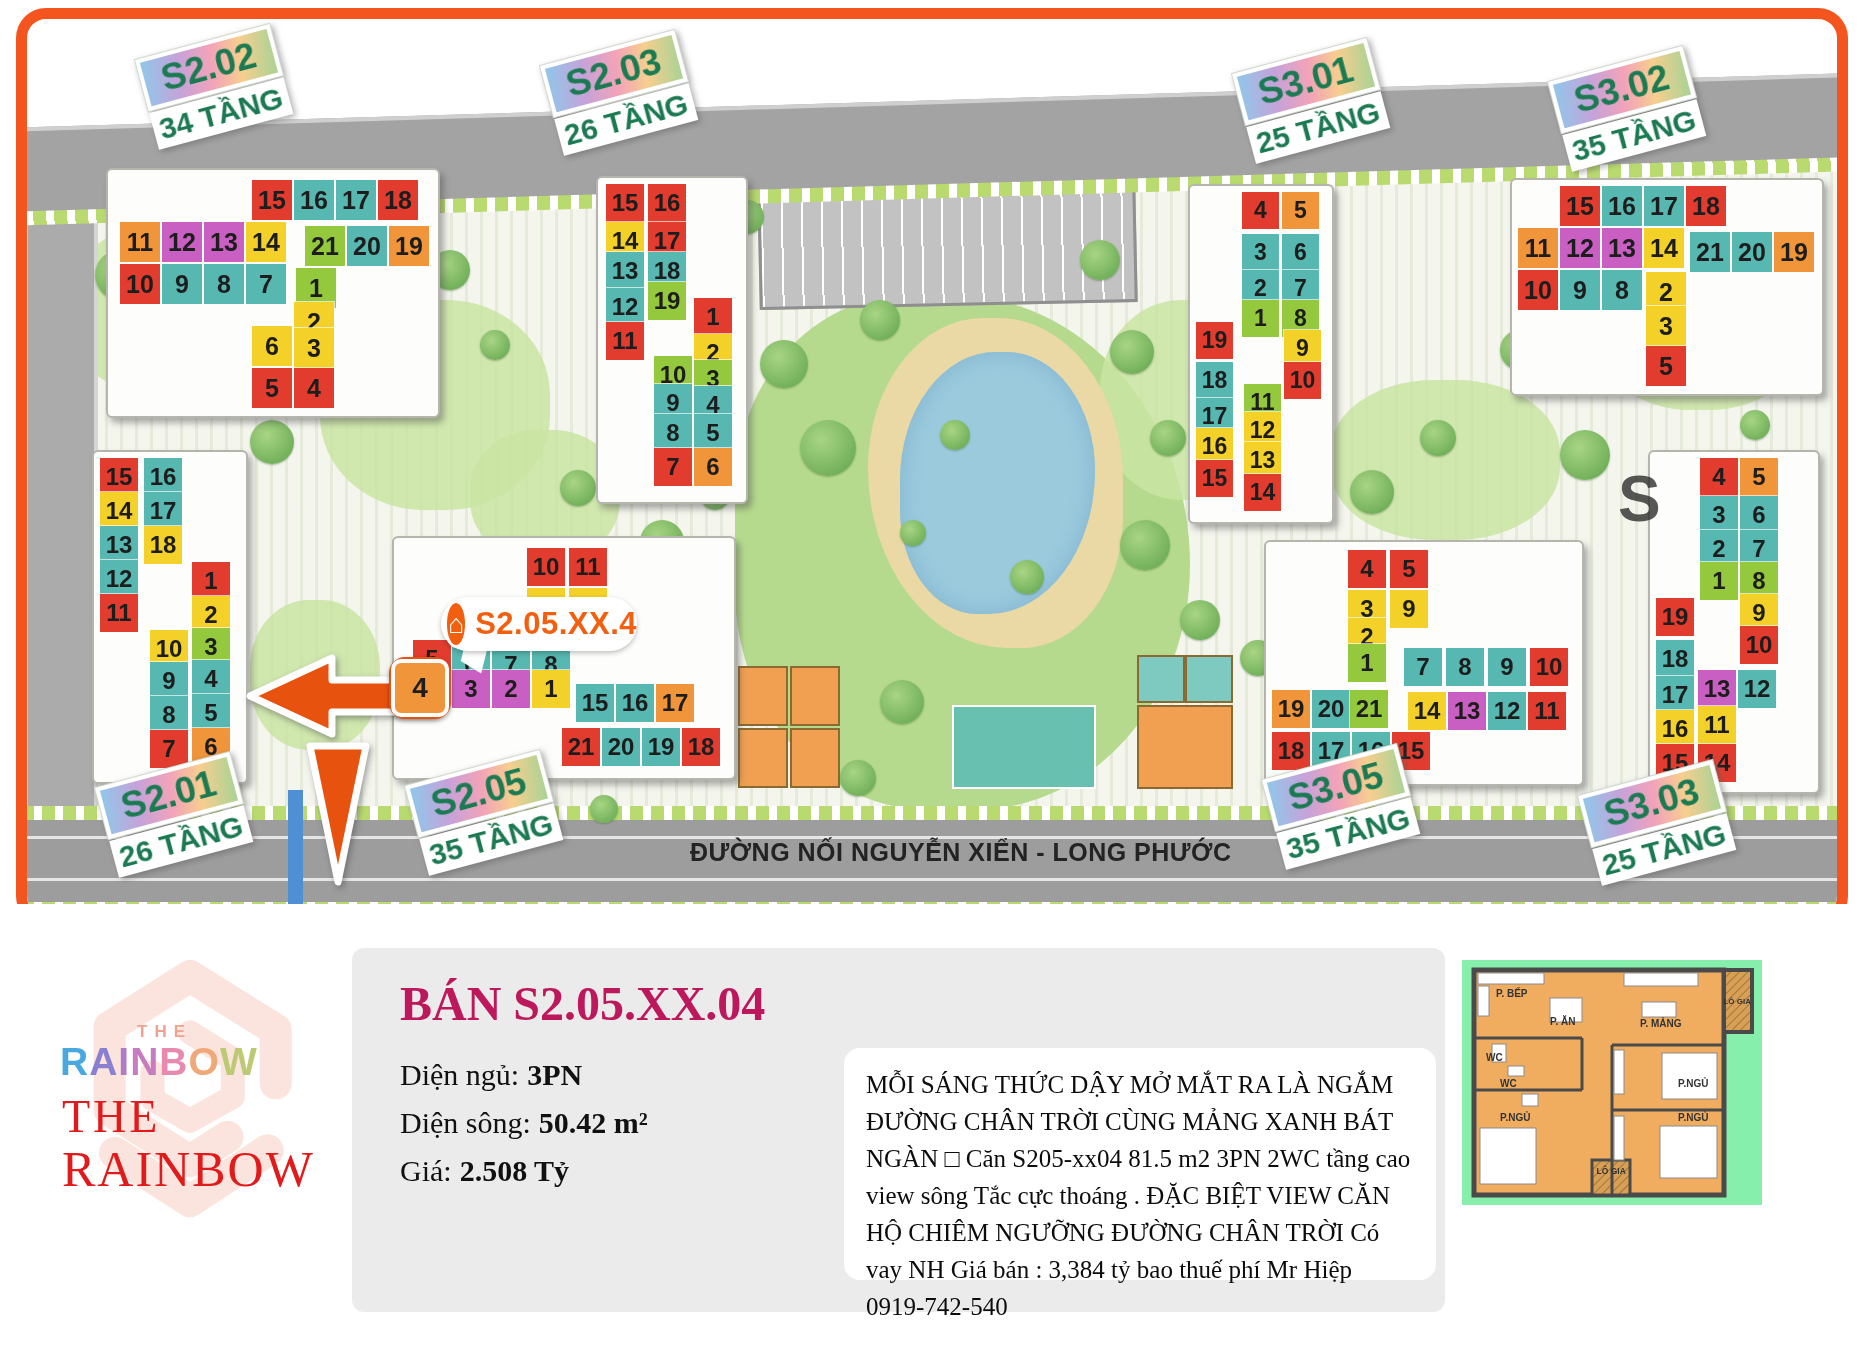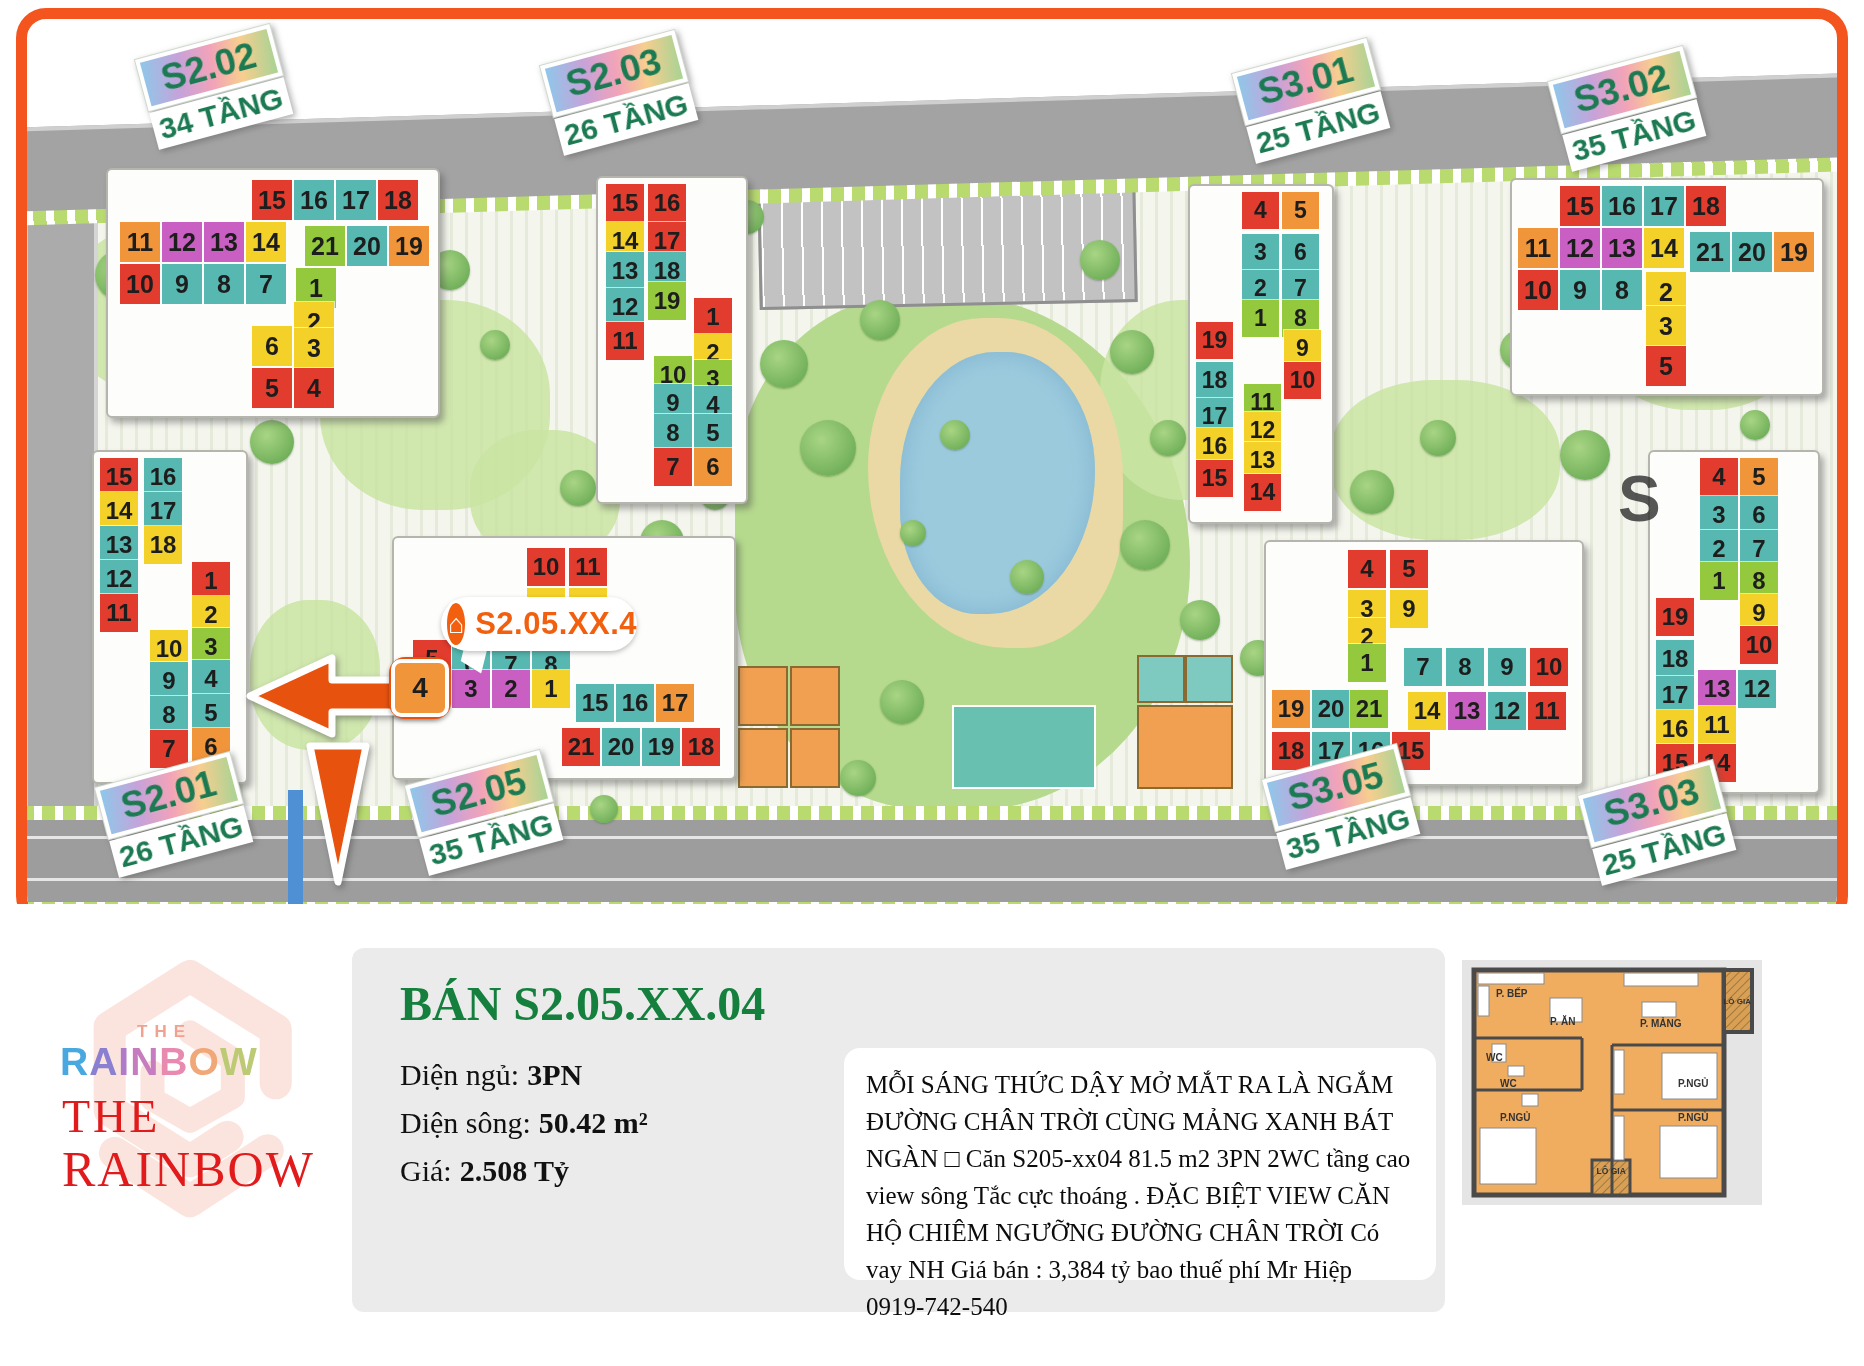--- a/index.html
+++ b/index.html
@@ -59,26 +59,26 @@
   .logo-block{position:absolute;left:55px;top:40px;width:280px;height:330px;}
   .logo-mark{position:absolute;left:0;top:0;opacity:.55;}
   .logo-the-small{position:absolute;left:82px;top:78px;font-size:17px;font-weight:bold;letter-spacing:7px;color:#f0a18f;}
   .logo-rainbow-colored{position:absolute;left:5px;top:96px;font-size:39px;font-weight:bold;letter-spacing:1px;}
   .logo-the-red{position:absolute;left:7px;top:146px;font-family:"Liberation Serif","DejaVu Serif",serif;
                 font-size:46px;color:#e11b1b;letter-spacing:3px;}
   .logo-rainbow-red{position:absolute;left:7px;top:196px;font-family:"Liberation Serif","DejaVu Serif",serif;
                     font-size:50px;color:#e11b1b;letter-spacing:2px;}
   .info-panel{position:absolute;left:352px;top:44px;width:1093px;height:364px;background:#ebebeb;border-radius:12px;}
   .panel-title{position:absolute;left:48px;top:28px;font-family:"Liberation Serif","DejaVu Serif",serif;
-               font-weight:bold;font-size:48px;color:#15803d;}
+               font-weight:bold;font-size:48px;color:#be185d;}
   .spec-row{position:absolute;left:48px;font-family:"Liberation Serif","DejaVu Serif",serif;font-size:30px;color:#111;}
   .spec-row b{margin-left:8px;}
   .desc-box{position:absolute;left:492px;top:100px;width:548px;height:196px;background:#fff;border-radius:16px;
             padding:18px 22px;font-family:"Liberation Serif","DejaVu Serif",serif;font-size:25px;line-height:37px;color:#0c0c0c;}
-  .floorplan{position:absolute;left:1462px;top:56px;width:300px;height:245px;background:#e5e5e5;}
+  .floorplan{position:absolute;left:1462px;top:56px;width:300px;height:245px;background:#86efac;}
   .fp-label{position:absolute;font-size:10px;font-weight:bold;color:#333;white-space:nowrap;}
 </style>
 </head>
 <body>
 
 <div class="page">
 
   <div class="map-frame">
     <div class="map-abs">
 
@@ -110,20 +110,21 @@
       <div class="road-left"></div>
       <div class="road-top"></div>
       <div class="hedge" style="left:-30px;top:184px;width:1950px;height:14px;transform:rotate(-1.7deg);"></div>
       <div class="hedge" style="left:0;top:806px;width:1864px;height:15px;"></div>
       <div class="road-bottom"></div>
       <div class="lane" style="top:836px;"></div>
       <div class="lane" style="top:878px;"></div>
       <div class="hedge" style="left:0;top:902px;width:1864px;height:15px;"></div>
       <div class="canal" style="left:288px;top:790px;width:15px;height:125px;"></div>
 
+      <div class="road-label" style="left:690px;top:838px;">ĐƯỜNG NỐI NGUYỄN XIỂN - LONG PHƯỚC</div>
 
       <div id="gen-layer">
           <div class="tree" style="left: 95px; top: 250px; width: 50px; height: 50px;"></div>
           <div class="tree" style="left: 150px; top: 300px; width: 34px; height: 34px;"></div>
           <div class="tree" style="left: 250px; top: 420px; width: 44px; height: 44px;"></div>
           <div class="tree" style="left: 330px; top: 360px; width: 56px; height: 56px;"></div>
           <div class="tree" style="left: 300px; top: 300px; width: 36px; height: 36px;"></div>
           <div class="tree" style="left: 430px; top: 250px; width: 40px; height: 40px;"></div>
           <div class="tree" style="left: 480px; top: 330px; width: 30px; height: 30px;"></div>
           <div class="tree" style="left: 560px; top: 470px; width: 36px; height: 36px;"></div>

